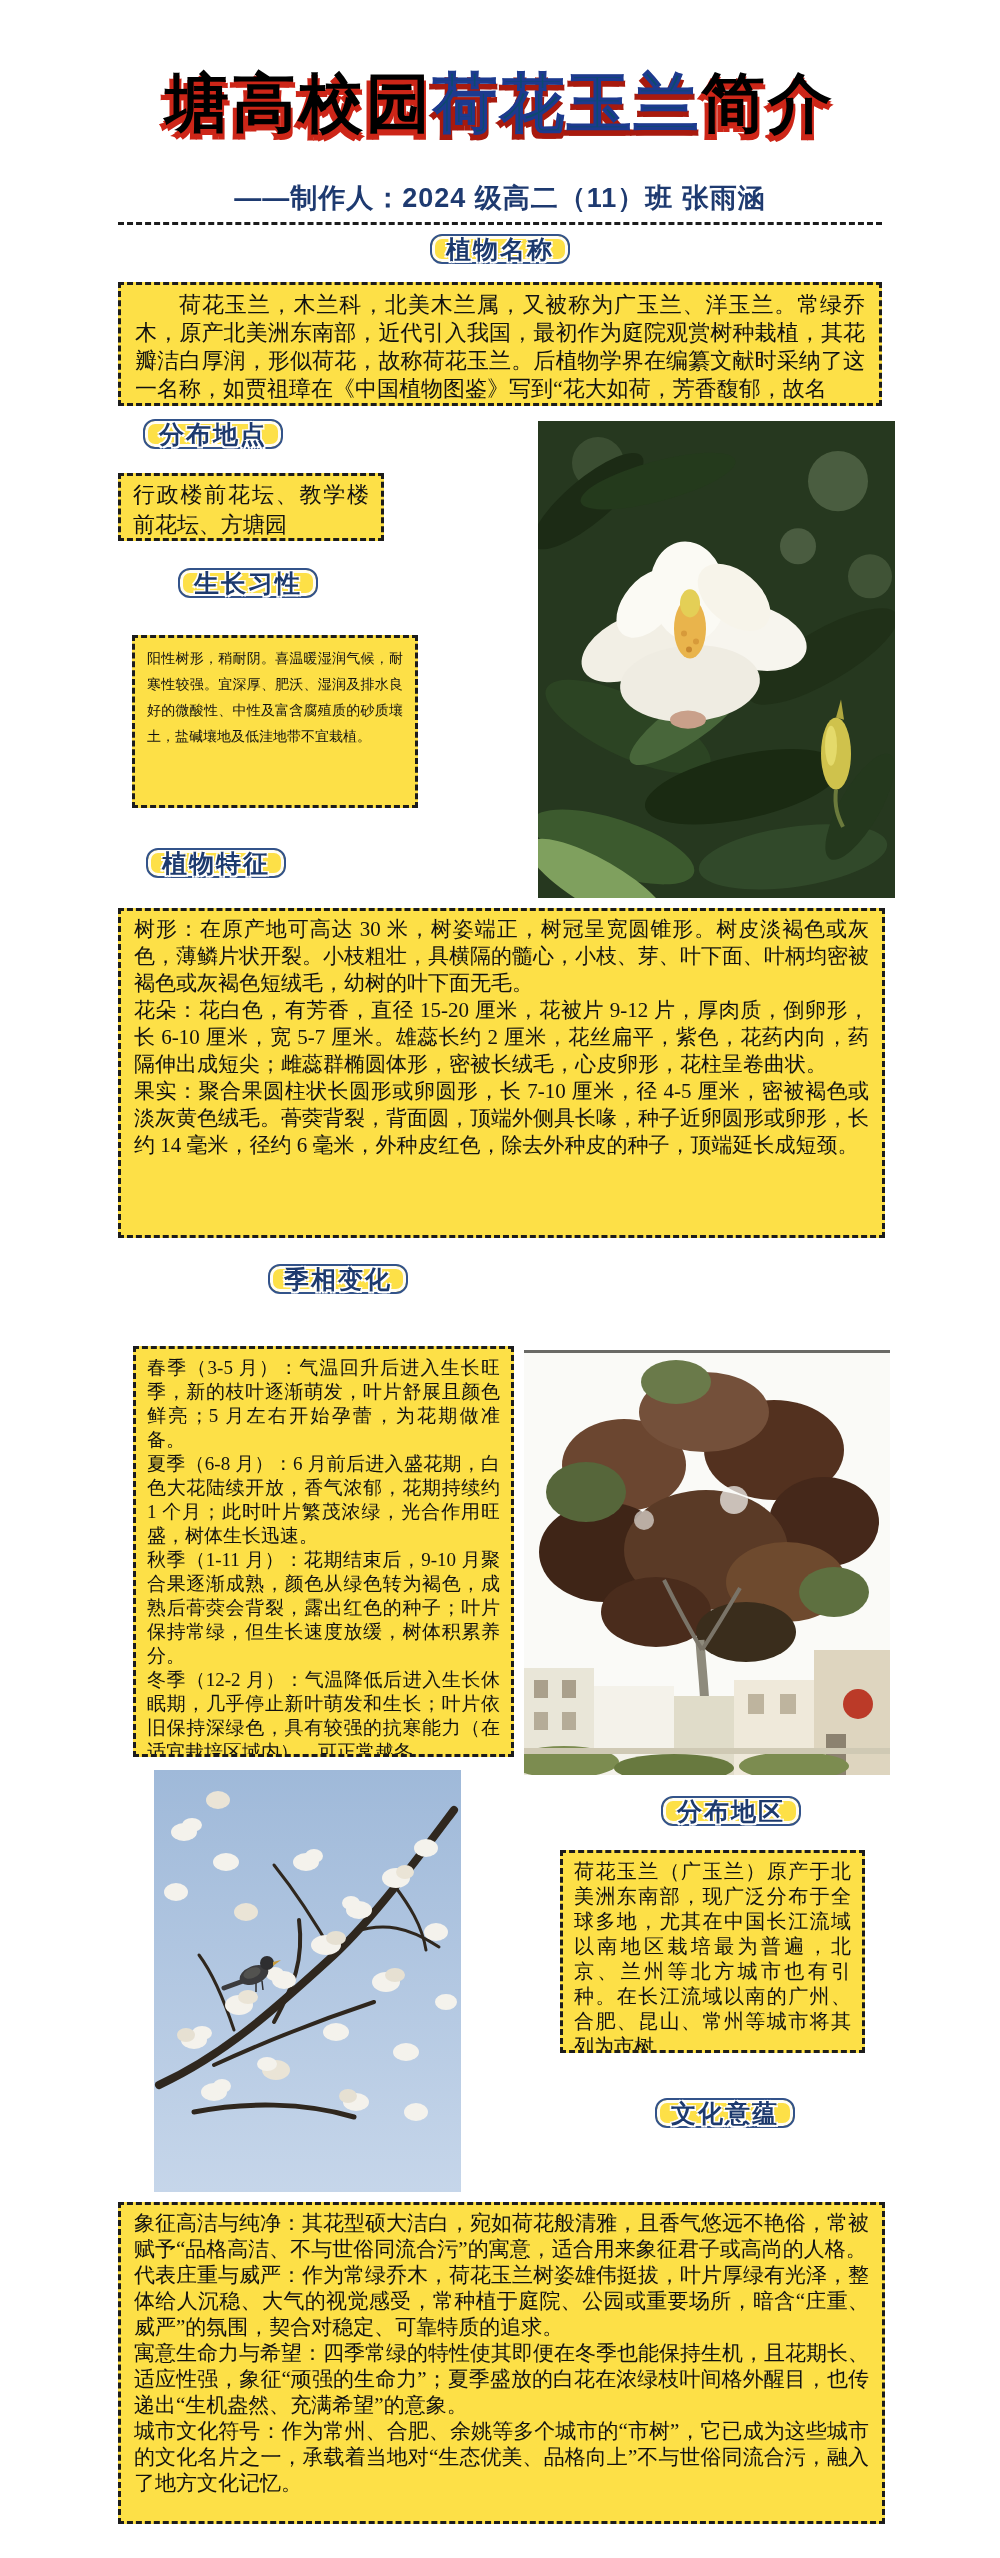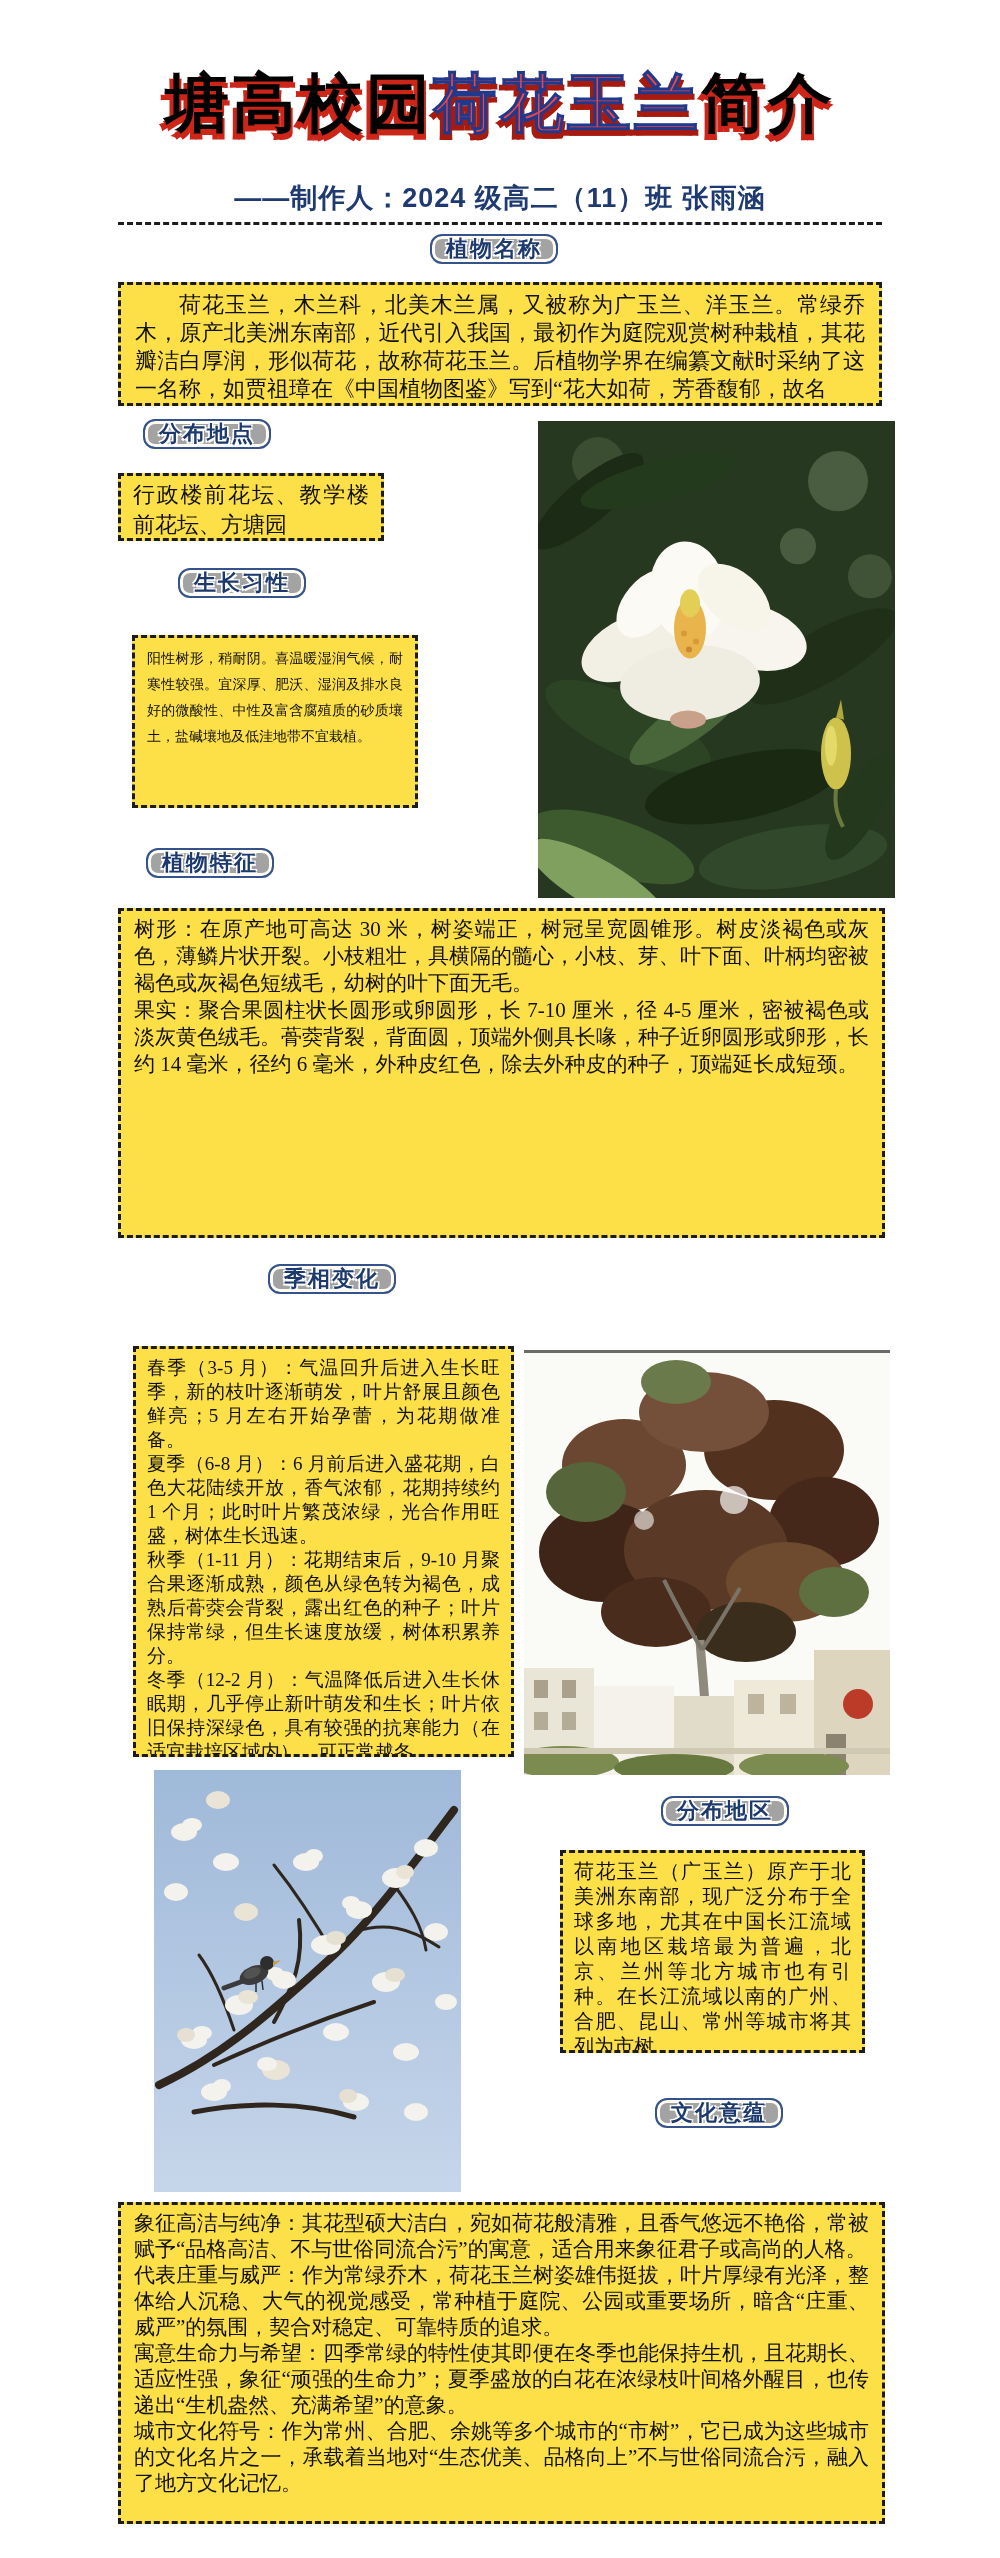--- a/index.html
+++ b/index.html
@@ -3,35 +3,35 @@
 <meta charset="utf-8">
 <style>
   html,body{margin:0;padding:0;background:#ffffff;}
   #poster{position:relative;width:1000px;height:2558px;margin:0 auto;background:#ffffff;overflow:hidden;
           font-family:"Liberation Sans","DejaVu Sans",sans-serif;}
 
   
   .title{position:absolute;top:68px;left:0;width:100%;text-align:center;
          font-weight:900;font-size:64px;letter-spacing:3px;line-height:1.1;white-space:nowrap;}
   .t-blue{color:#000000;text-shadow:-4px 6px 0 #cd2618,2px 6px 0 #cd2618,0 3px 0 #cd2618;}
-  .t-red {color:#ef4444;-webkit-text-stroke:1px #1d3a8f;text-shadow:-4px 6px 0 #a81a0e,2px 6px 0 #a81a0e;font-family:Liberation Serif, serif;}
+  .t-red {color:#0c4a6e;-webkit-text-stroke:1px #1d3a8f;text-shadow:-4px 6px 0 #a81a0e,2px 6px 0 #a81a0e;font-family:Liberation Serif, serif;}
 
   
   .subtitle{position:absolute;top:180px;left:0;width:100%;text-align:center;
             color:#1e3a70;font-weight:700;font-size:27px;letter-spacing:1px;}
 
   
   .divider{position:absolute;left:118px;top:222px;width:764px;border-top:3px dashed #1c1c1c;}
 
   
   .badge{position:absolute;display:flex;align-items:center;justify-content:center;
          height:30px;box-sizing:border-box;padding:0 14px;
-         background:#a3a3a3;border:2px solid #33538a;border-radius:12px;
+         background:#fde047;border:2px solid #33538a;border-radius:12px;
          box-shadow:inset 0 0 0 3px #fffdf4;
-         color:#1d3a6e;font-weight:700;font-size:22px;letter-spacing:2px;white-space:nowrap;
+         color:#1d3a6e;font-weight:700;font-size:25px;letter-spacing:2px;white-space:nowrap;
          text-shadow:1.5px 1.5px 0 #fff,-1.5px -1.5px 0 #fff,1.5px -1.5px 0 #fff,-1.5px 1.5px 0 #fff;}
 
   
   .dbox{position:absolute;box-sizing:border-box;border:3px dashed #1c1c1c;background:#fde047;
         color:#111;font-family:"Liberation Serif","DejaVu Serif",serif;text-align:justify;overflow:hidden;}
   .dbox p{margin:0;}
   .box-name   {left:118px;top:282px;width:764px;height:124px;padding:6px 14px;font-size:22px;line-height:28px;}
   .box-name p {text-indent:2em;}
   .box-loc    {left:118px;top:473px;width:266px;height:68px;padding:4px 12px;font-size:22px;line-height:30px;}
   .box-habit  {left:132px;top:635px;width:286px;height:173px;padding:8px 12px;font-size:14px;line-height:26px;}
@@ -84,20 +84,21 @@
   <div class="dbox box-loc">
     <p>行政楼前花坛、教学楼前花坛、方塘园</p>
   </div>
 
   <div class="dbox box-habit">
     <p>阳性树形，稍耐阴。喜温暖湿润气候，耐寒性较强。宜深厚、肥沃、湿润及排水良好的微酸性、中性及富含腐殖质的砂质壤土，盐碱壤地及低洼地带不宜栽植。</p>
   </div>
 
   <div class="dbox box-feat">
     <p>树形：在原产地可高达 30 米，树姿端正，树冠呈宽圆锥形。树皮淡褐色或灰色，薄鳞片状开裂。小枝粗壮，具横隔的髓心，小枝、芽、叶下面、叶柄均密被褐色或灰褐色短绒毛，幼树的叶下面无毛。</p>
+    <p>花朵：花白色，有芳香，直径 15-20 厘米，花被片 9-12 片，厚肉质，倒卵形，长 6-10 厘米，宽 5-7 厘米。雄蕊长约 2 厘米，花丝扁平，紫色，花药内向，药隔伸出成短尖；雌蕊群椭圆体形，密被长绒毛，心皮卵形，花柱呈卷曲状。</p>
     <p>果实：聚合果圆柱状长圆形或卵圆形，长 7-10 厘米，径 4-5 厘米，密被褐色或淡灰黄色绒毛。蓇葖背裂，背面圆，顶端外侧具长喙，种子近卵圆形或卵形，长约 14 毫米，径约 6 毫米，外种皮红色，除去外种皮的种子，顶端延长成短颈。</p>
   </div>
 
   <div class="dbox box-seas">
     <p>春季（3-5 月）：气温回升后进入生长旺季，新的枝叶逐渐萌发，叶片舒展且颜色鲜亮；5 月左右开始孕蕾，为花期做准备。</p>
     <p>夏季（6-8 月）：6 月前后进入盛花期，白色大花陆续开放，香气浓郁，花期持续约 1 个月；此时叶片繁茂浓绿，光合作用旺盛，树体生长迅速。</p>
     <p>秋季（1-11 月）：花期结束后，9-10 月聚合果逐渐成熟，颜色从绿色转为褐色，成熟后蓇葖会背裂，露出红色的种子；叶片保持常绿，但生长速度放缓，树体积累养分。</p>
     <p>冬季（12-2 月）：气温降低后进入生长休眠期，几乎停止新叶萌发和生长；叶片依旧保持深绿色，具有较强的抗寒能力（在适宜栽培区域内），可正常越冬。</p>
   </div>
 

